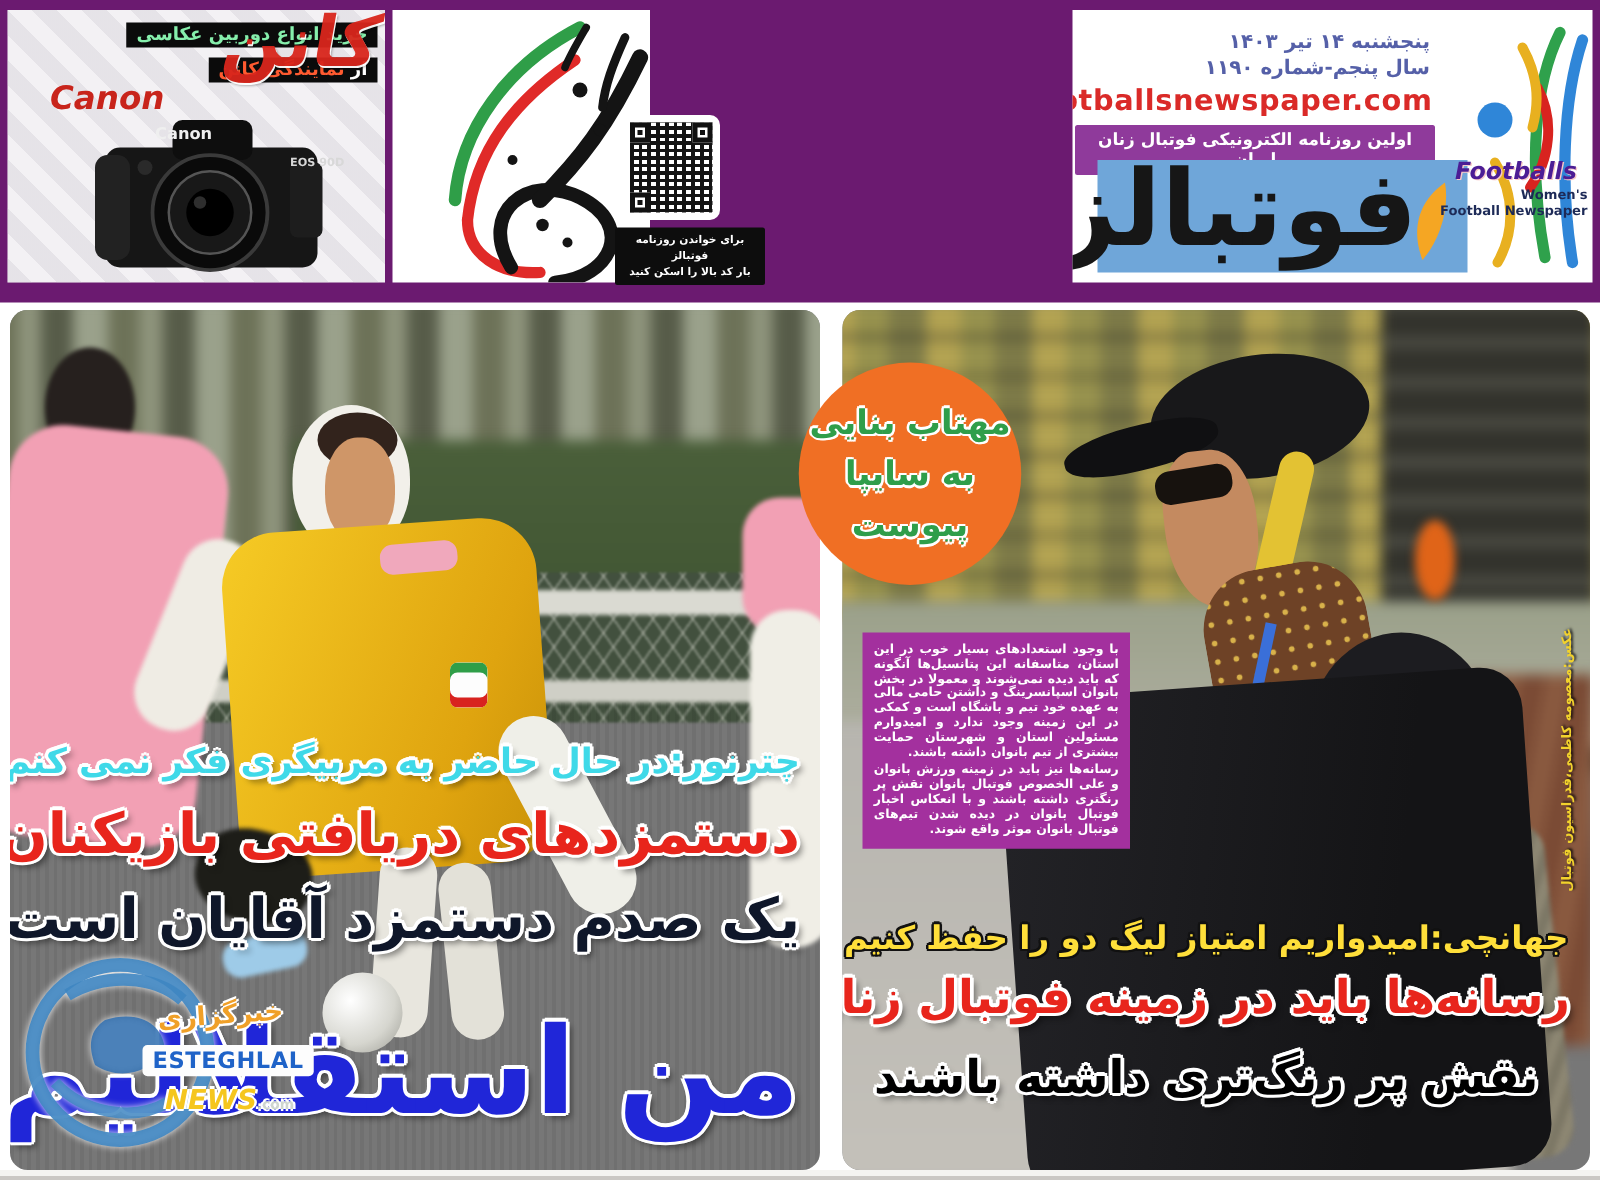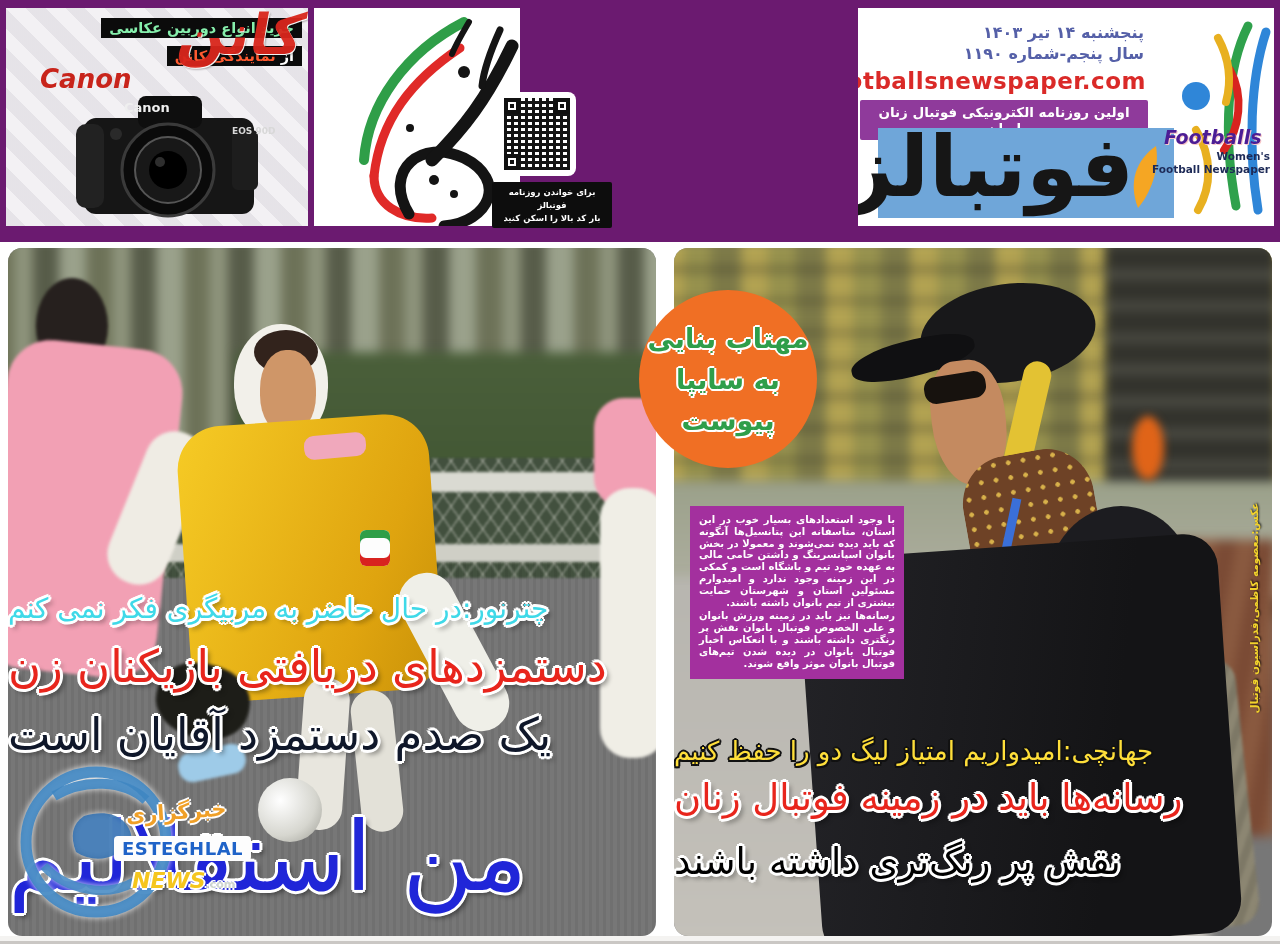--- a/index.html
+++ b/index.html
@@ -58,21 +58,21 @@
   .photo{position:absolute;top:248px;height:688px;border-radius:14px;overflow:hidden;background:#777;}
   .photo-left{left:8px;width:648px;}
   .photo-right{left:674px;width:598px;}
   .blurred{filter:blur(5px);transform:scale(1.06);}
   .soft{filter:blur(1.5px);}
   
   .ow{ text-shadow:3px 0 0 #fff,-3px 0 0 #fff,0 3px 0 #fff,0 -3px 0 #fff,
        2px 2px 0 #fff,-2px 2px 0 #fff,2px -2px 0 #fff,-2px -2px 0 #fff,4px 4px 5px rgba(0,0,0,.45);}
   .ob{ text-shadow:2px 0 0 #111,-2px 0 0 #111,0 2px 0 #111,0 -2px 0 #111,
        1.5px 1.5px 0 #111,-1.5px 1.5px 0 #111,1.5px -1.5px 0 #111,-1.5px -1.5px 0 #111;}
-  .hline{position:absolute;left:0;right:16px;text-align:left;direction:rtl;font-weight:normal;white-space:nowrap;z-index:7;}
+  .hline{position:absolute;left:0;right:16px;text-align:center;direction:rtl;font-weight:bold;white-space:nowrap;z-index:7;}
   
   .badge{position:absolute;left:639px;top:290px;width:178px;height:178px;border-radius:50%;
      background:#f06f24;z-index:9;display:flex;flex-direction:column;justify-content:center;
      align-items:center;gap:14px;}
   .badge div{direction:rtl;color:#2f9e4a;font-weight:bold;font-size:27px;line-height:1;
      text-shadow:2px 0 0 #fff,-2px 0 0 #fff,0 2px 0 #fff,0 -2px 0 #fff,1.5px 1.5px 0 #fff,-1.5px -1.5px 0 #fff;}
   
   .quote{position:absolute;left:16px;top:258px;width:214px;background:#a3309e;color:#fff;
      direction:rtl;text-align:justify;font-size:10px;font-weight:bold;line-height:1.18;
      padding:8px 9px;box-sizing:border-box;z-index:6;}

